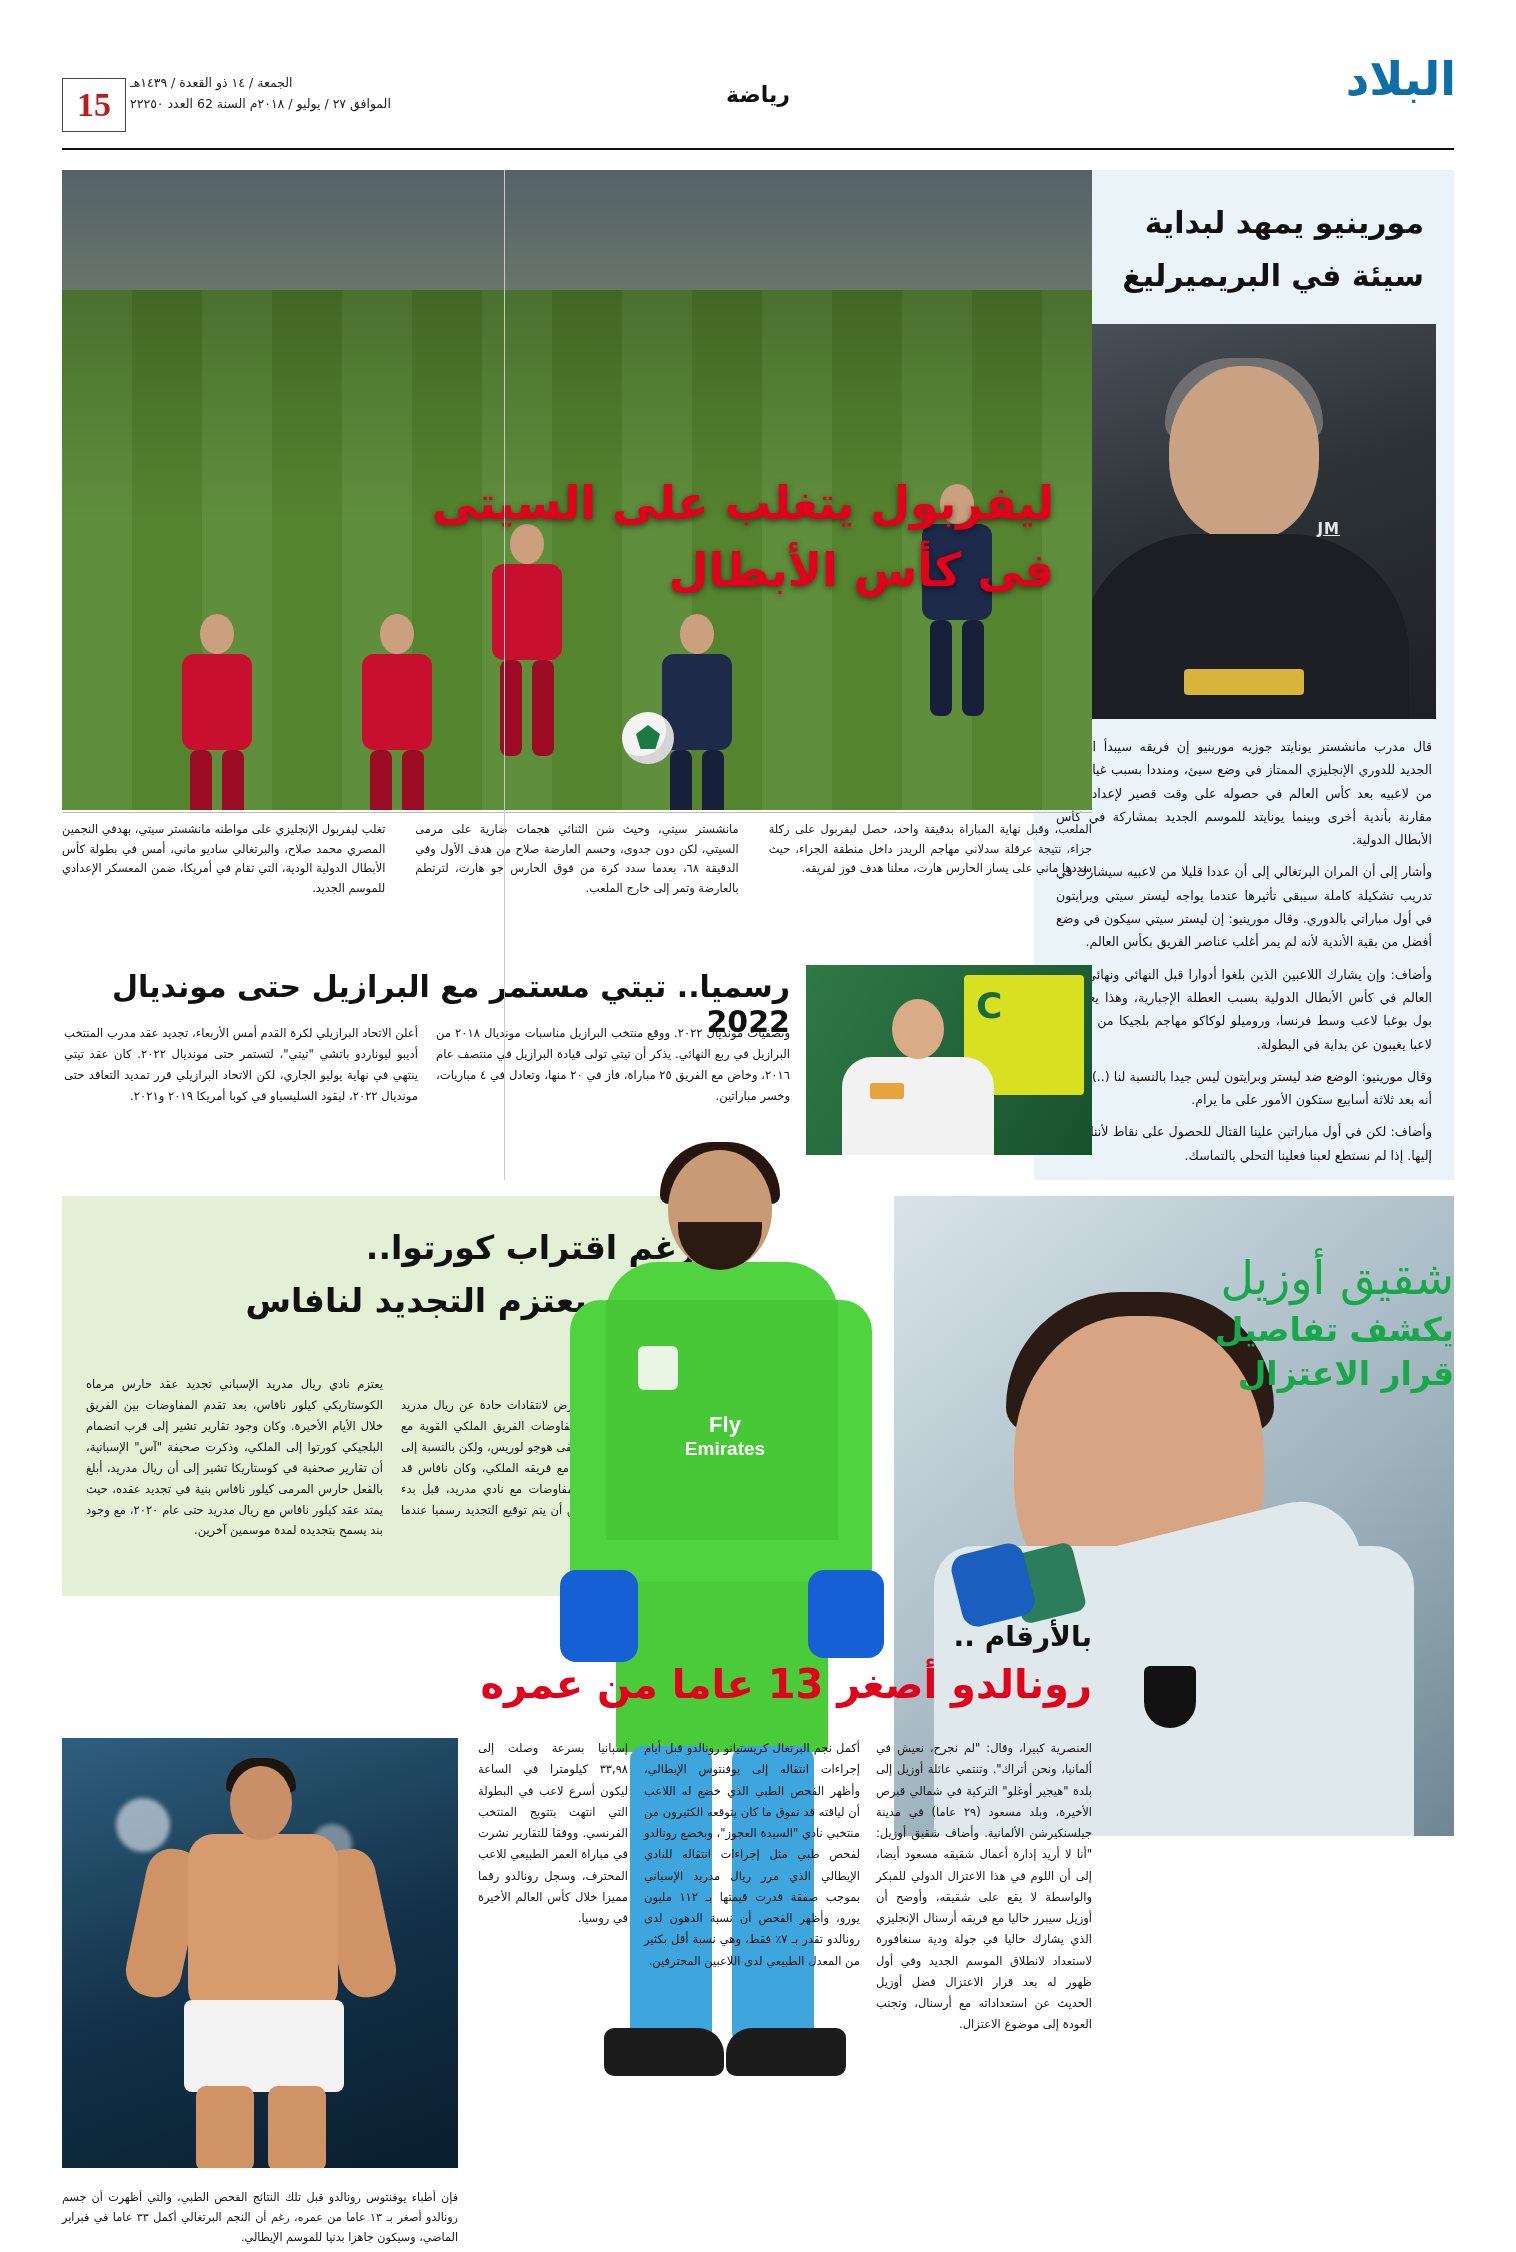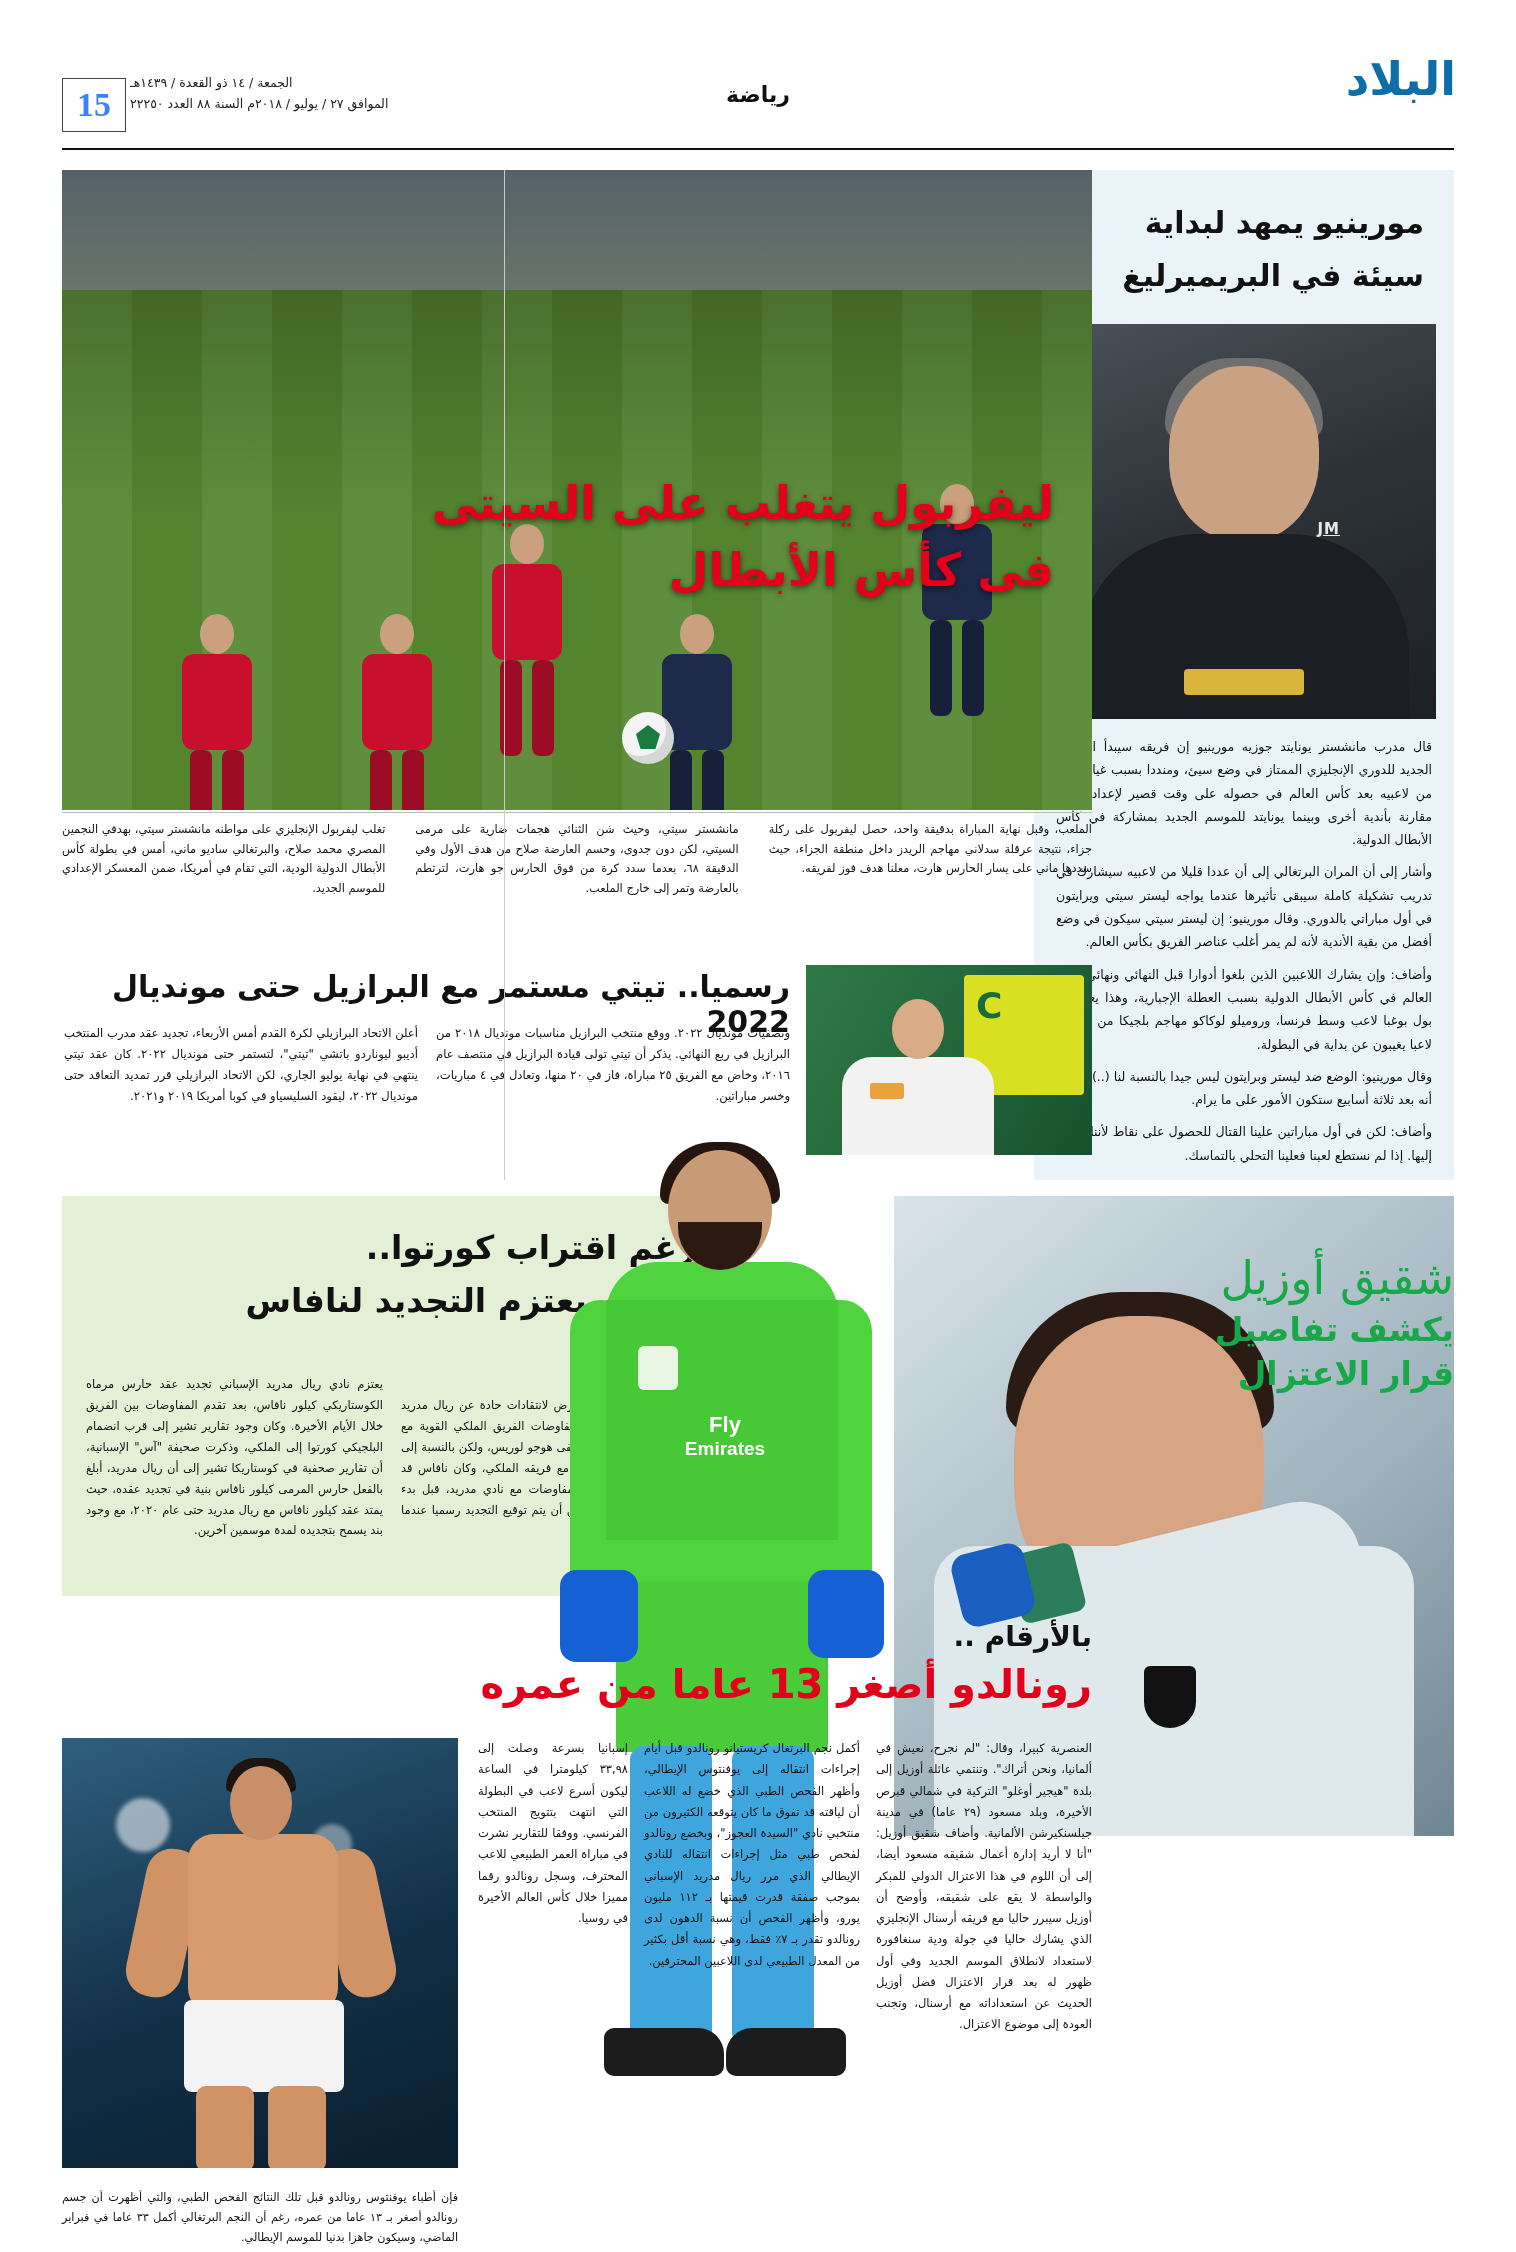--- a/index.html
+++ b/index.html
@@ -9,21 +9,21 @@
     color:#111;overflow:hidden;position:relative;
   }
   .page{position:relative;width:1516px;height:2252px;}
 
   
   .masthead{position:absolute;left:0;top:0;width:1516px;height:122px;}
   .mast-logo{position:absolute;right:60px;top:52px;font-size:46px;font-weight:bold;color:#0d6ea8;letter-spacing:-1px;}
   .mast-section{position:absolute;left:50%;transform:translateX(-50%);top:82px;font-size:22px;font-weight:bold;color:#111;}
   .mast-date{position:absolute;left:130px;top:72px;text-align:left;font-size:12.5px;line-height:1.7;color:#222;}
   .pagenum-box{position:absolute;left:62px;top:78px;width:62px;height:52px;border:1px solid #444;display:flex;align-items:center;justify-content:center;}
-  .pagenum{font-size:34px;font-weight:bold;color:#3b82f6;font-family:"Liberation Serif", serif;}
+  .pagenum{font-size:34px;font-weight:bold;color:#b91c1c;font-family:"Liberation Serif", serif;}
   .mast-rule{position:absolute;left:62px;right:62px;top:148px;height:2px;background:#111;}
 
   
   .rightcol{position:absolute;right:62px;top:170px;width:420px;height:1010px;background:#eaf3f8;}
   .rc-head{padding:22px 22px 8px 22px;text-align:center;}
   .rc-head h2{margin:8px;font-size:30px;font-weight:bold;line-height:1.5;color:#111;text-align:right;}
   .rc-photo{margin:10px 18px 0 18px;height:395px;background:#2b2f33;position:relative;overflow:hidden;}
   .rc-photo .bg{position:absolute;inset:0;background:linear-gradient(160deg,#4b5159 0%,#2e3338 45%,#1d2126 100%);}
   .rc-photo .face{position:absolute;left:50%;top:42px;transform:translateX(-50%);width:150px;height:175px;border-radius:48% 48% 46% 46%;background:#c9a183;}
   .rc-photo .hair{position:absolute;left:50%;top:34px;transform:translateX(-50%);width:158px;height:82px;border-radius:80px 80px 20px 20px;background:#6f6f70;}
@@ -149,21 +149,21 @@
 </head>
 <body>
 
 <div class="page">
 
   <div class="masthead">
     <div class="mast-logo">البلاد</div>
     <div class="mast-section">رياضة</div>
     <div class="mast-date">
       <div>الجمعة / ١٤ ذو القعدة / ١٤٣٩هـ</div>
-      <div>الموافق ٢٧ / يوليو / ٢٠١٨م السنة ٨٨ العدد ٢٢٢٥٠</div>
+      <div>الموافق ٢٧ / يوليو / ٢٠١٨م السنة 62 العدد ٢٢٢٥٠</div>
     </div>
     <div class="pagenum-box">
       <span class="pagenum">15</span>
     </div>
   </div>
   <div class="mast-rule"></div>
 
   <div class="rightcol">
     <div class="rc-head">
       <h2>مورينيو يمهد لبداية</h2>

